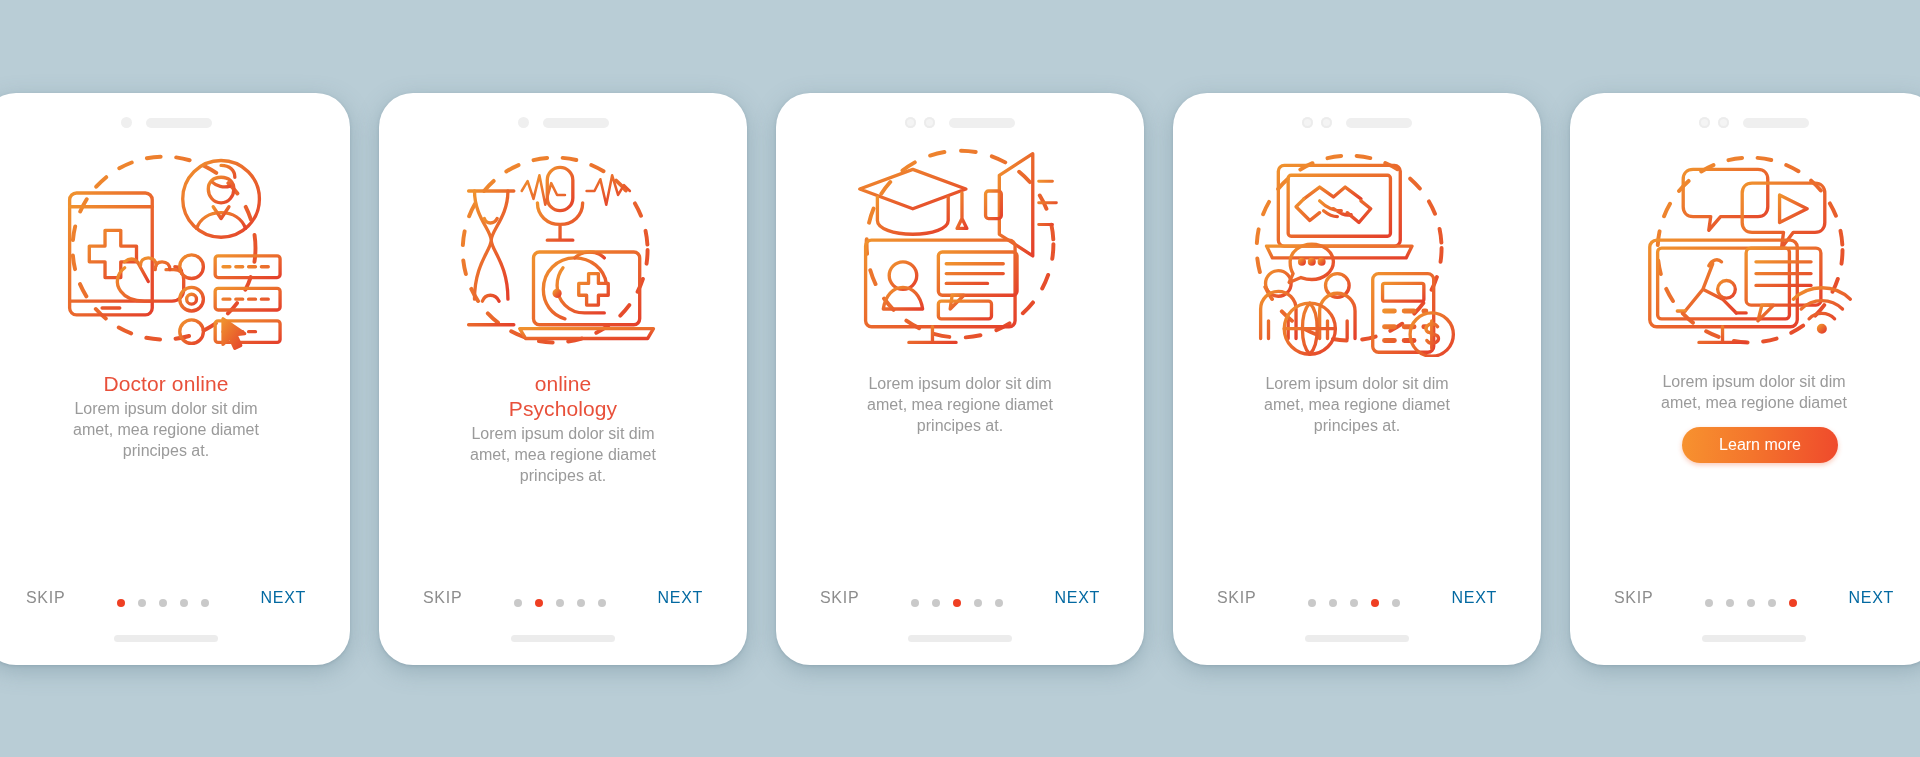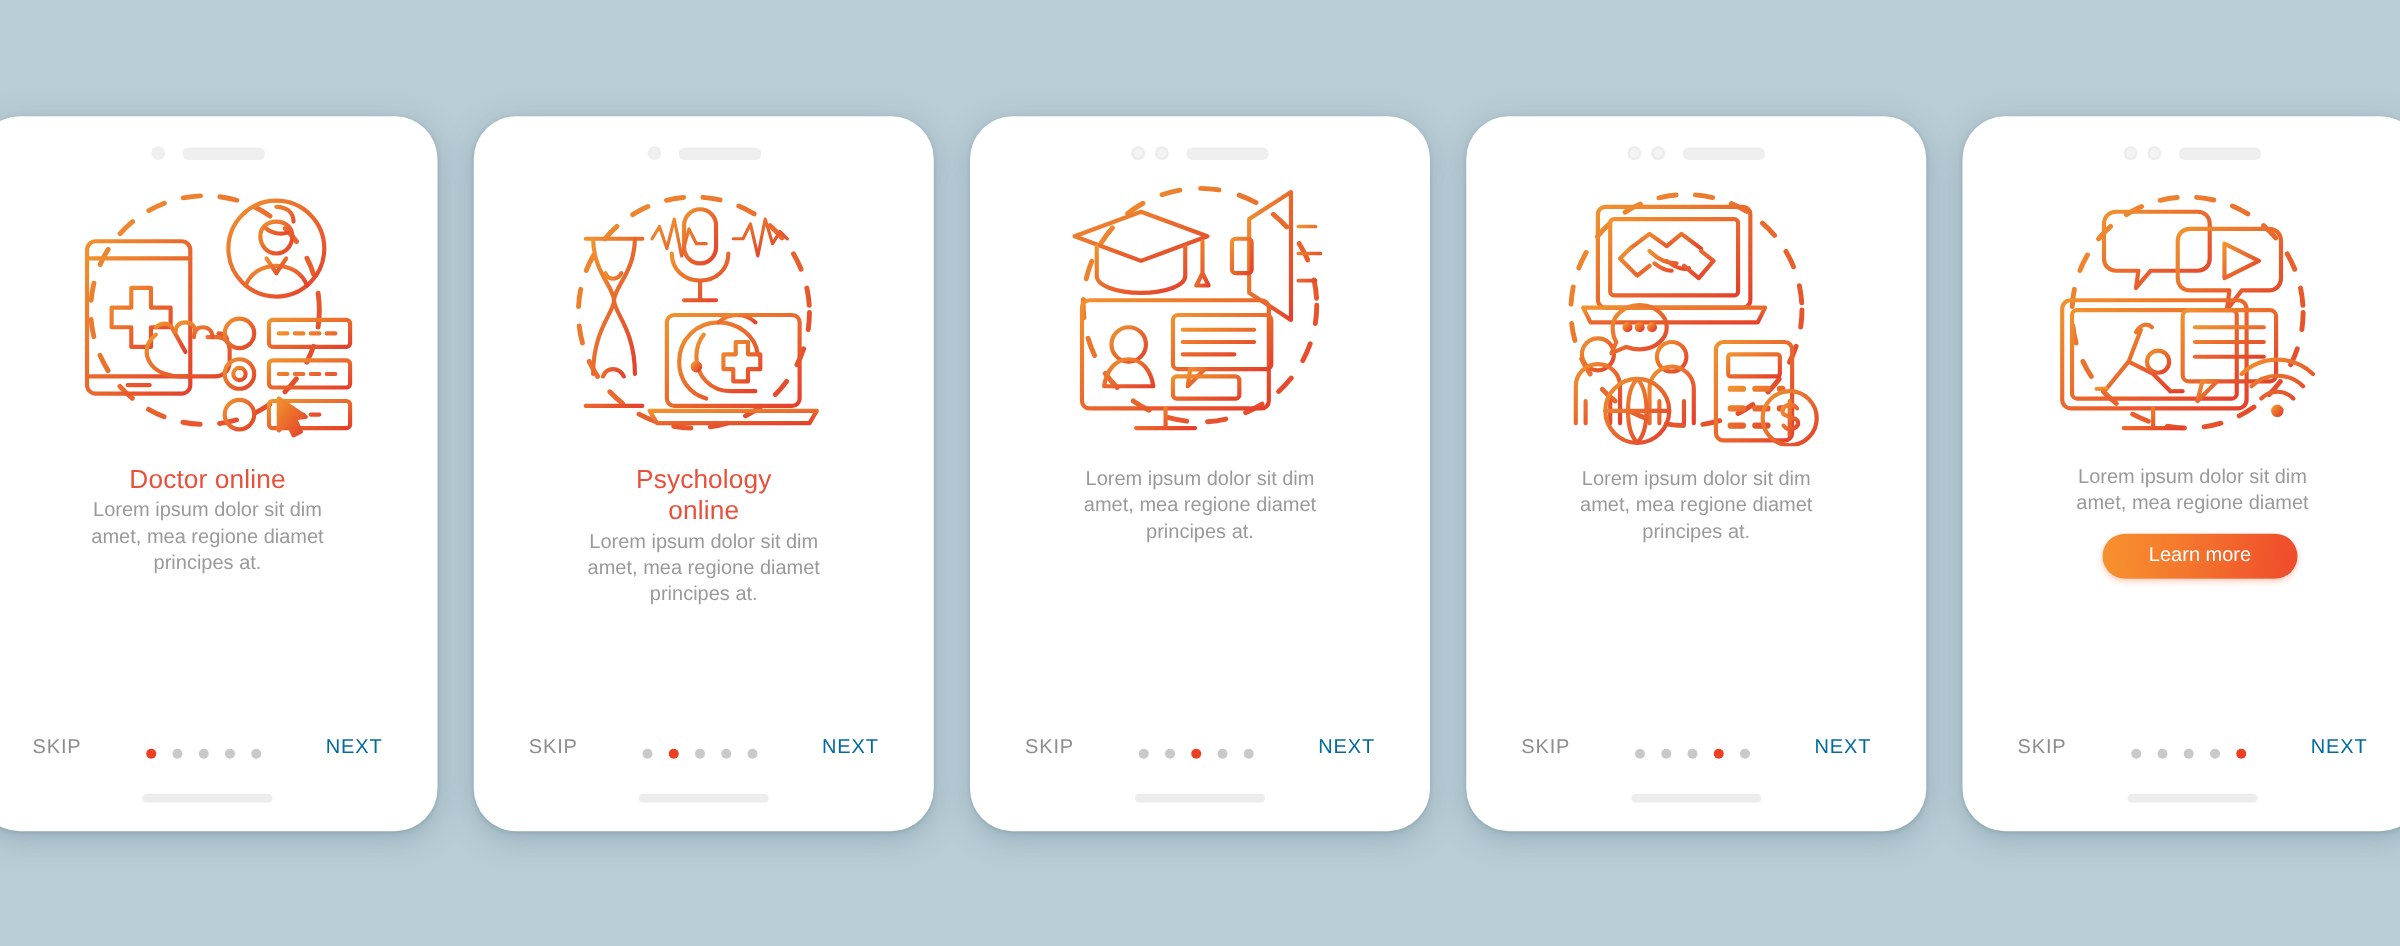--- a/index.html
+++ b/index.html
@@ -242,22 +242,22 @@
     <path d="M122 176c-14-4-22-16-22-30 0-18 14-32 32-32 16 0 30 11 32 26"></path>
     <path d="M132 114c8-8 22-8 30 0"></path>
     <path d="M120 124c-4 5-6 12-6 18 0 16 12 28 28 28h20"></path>
     <path d="M146 130h10v10h10v12h-10v10h-12v-10h-8v-12h10z"></path>
     <circle cx="114" cy="150" r="3" fill="url(#g2-1)"></circle>
   </g>
 </svg>
 </div>
       <div class="txt">
         <div class="title">
+          <span class="ln">online</span>
           <span class="ln">Psychology</span>
-          <span class="ln">online</span>
         </div>
         <div class="body">
           <span class="ln">Lorem ipsum dolor sit dim</span>
           <span class="ln">amet, mea regione diamet</span>
           <span class="ln">principes at.</span>
         </div>
       </div>
       <div class="nav">
         <span class="skip">SKIP</span>
         <div class="dots">

